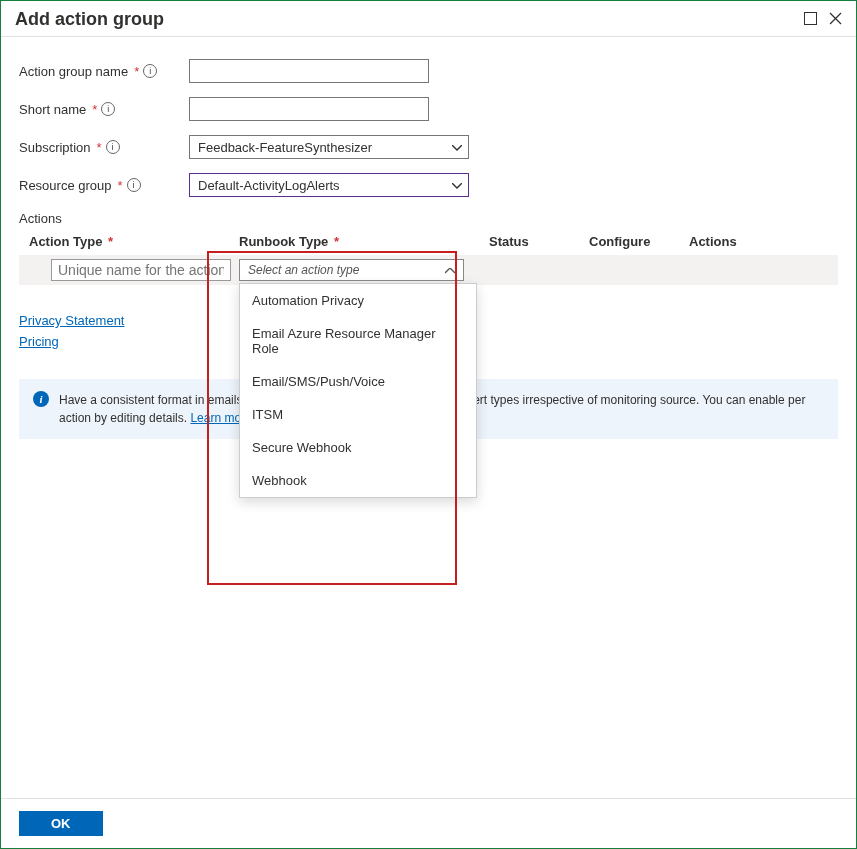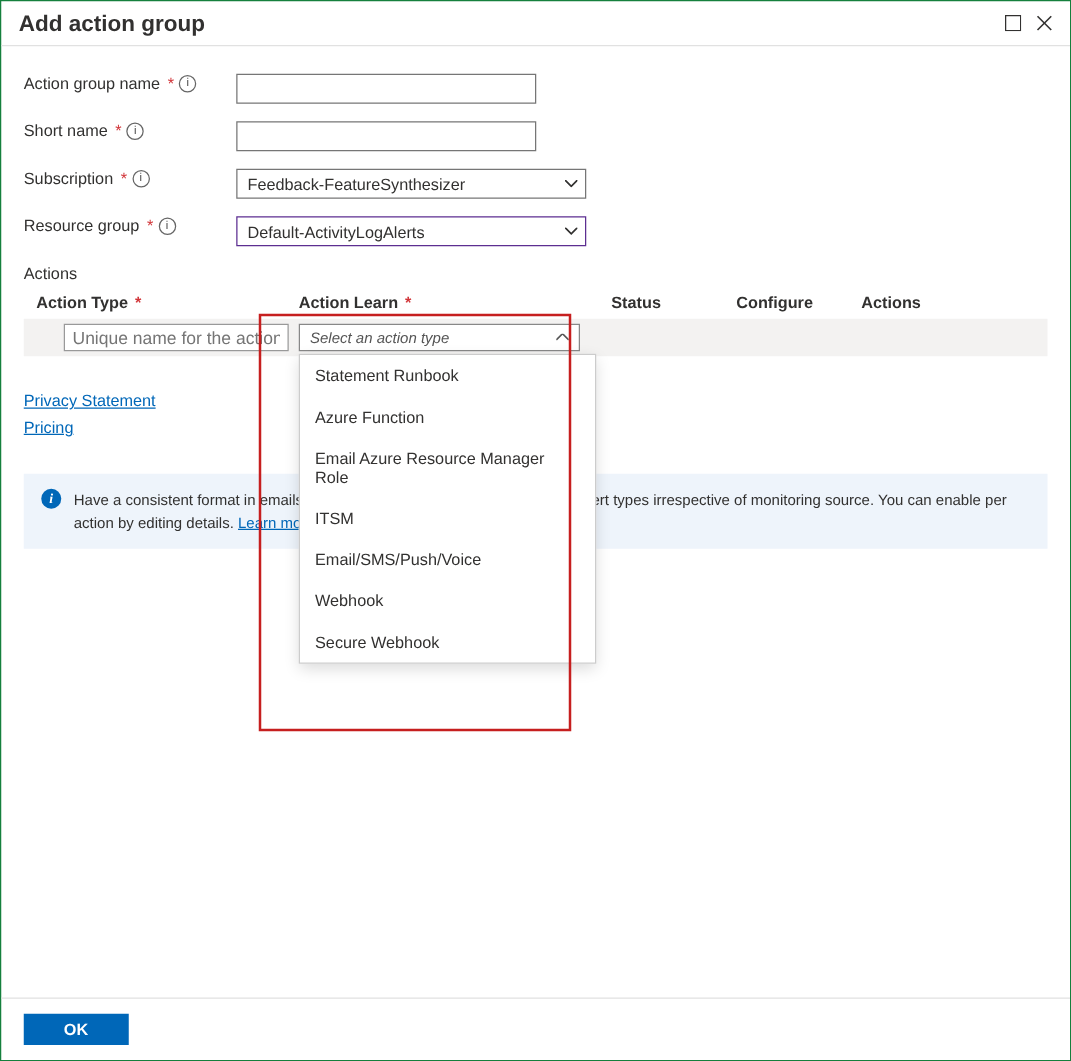--- a/index.html
+++ b/index.html
@@ -3,21 +3,21 @@
 <meta charset="utf-8">
 <style>
   * { box-sizing: border-box; font-family: "Segoe UI", Arial, sans-serif; }
   body { margin:0; padding:0; background:#fff; color:#323130; font-size:13px; }
   .panel { width:857px; height:849px; border:1px solid #15803d; position:relative; display:flex; flex-direction:column; }
   .titlebar { display:flex; align-items:center; justify-content:space-between; padding:8px 14px 6px 14px; border-bottom:1px solid #e1e1e1; }
   .titlebar h1 { font-size:18px; font-weight:600; margin:0; }
   .title-ctrls { display:flex; gap:12px; }
   .title-ctrls span { cursor:pointer; font-size:15px; line-height:15px; }
   .body { flex:1; overflow:auto; padding:22px 18px 12px 18px; }
-  .form-row { display:flex; align-items:flex-start; margin-bottom:14px; }
+  .form-row { display:flex; align-items:center; margin-bottom:14px; }
   .form-row label { width:170px; font-size:13px; display:flex; align-items:center; gap:4px; }
   .req { color:#d13438; margin-left:2px; }
   .info-icon { display:inline-flex; align-items:center; justify-content:center; width:14px; height:14px; border:1px solid #666; border-radius:50%; font-size:9px; line-height:1; color:#444; cursor:default; }
   .text-input { width:240px; height:24px; border:1px solid #767676; padding:2px 6px; font-size:13px; }
   .select-wrap { width:280px; height:24px; border:1px solid #767676; display:flex; align-items:center; justify-content:space-between; padding:2px 6px 2px 8px; font-size:13px; background:#fff; cursor:pointer; }
   .select-wrap.highlight { border:1px solid #5c2e91; }
   .chevron { font-size:11px; }
   .section-label { font-size:13px; margin:14px 0 8px 0; }
   .actions-table { width:100%; }
   .hdr-row { display:flex; padding:0 0 6px 0; font-weight:600; font-size:13px; }
@@ -115,46 +115,45 @@
             </svg>
         </span>
       </div>
     </div>
 
     <div class="section-label">Actions</div>
 
     <div class="actions-table">
       <div class="hdr-row">
         <div class="col-name"><span>Action Type</span> <span class="req">*</span></div>
-        <div class="col-type"><span>Action Learn</span> <span class="req">*</span></div>
+        <div class="col-type"><span>Runbook Type</span> <span class="req">*</span></div>
         <div class="col-status">Status</div>
         <div class="col-config">Configure</div>
         <div class="col-actions">Actions</div>
       </div>
       <div class="data-row">
         <div class="cell-name">
           <input class="name-input" placeholder="Unique name for the action" style="">
         </div>
         <div class="cell-type rel">
           <div class="type-select" id="type-select">
             <span>Select an action type</span>
             <span class="chevron">
               <svg width="10" height="6" viewBox="0 0 10 6">
                   <path d="M0 5 L5 0 L10 5" fill="none" stroke="#555" stroke-width="1.4"></path>
                 </svg>
             </span>
           </div>
           <div class="dropdown" id="action-type-dropdown" style="left:0; top:24px;">
-              <div class="item">Statement Runbook</div>
-              <div class="item">Azure Function</div>
+              <div class="item">Automation Privacy</div>
               <div class="item">Email Azure Resource Manager Role</div>
+              <div class="item">Email/SMS/Push/Voice</div>
               <div class="item">ITSM</div>
-              <div class="item">Email/SMS/Push/Voice</div>
+              <div class="item">Secure Webhook</div>
               <div class="item">Webhook</div>
-              <div class="item">Secure Webhook</div>
             </div>
         </div>
       </div>
     </div>
 
     <div class="red-highlight" style="left:206px; top:214px; width:250px; height:334px;"></div>
 
     <div class="links">
       <a>Privacy Statement</a>
       <a>Pricing</a>

